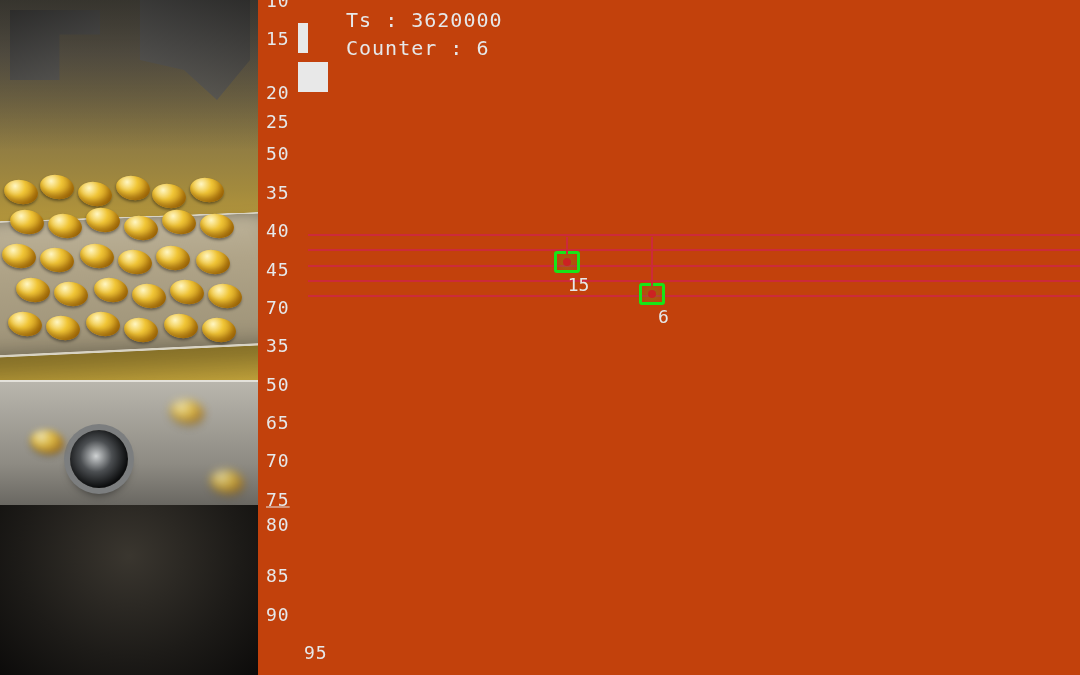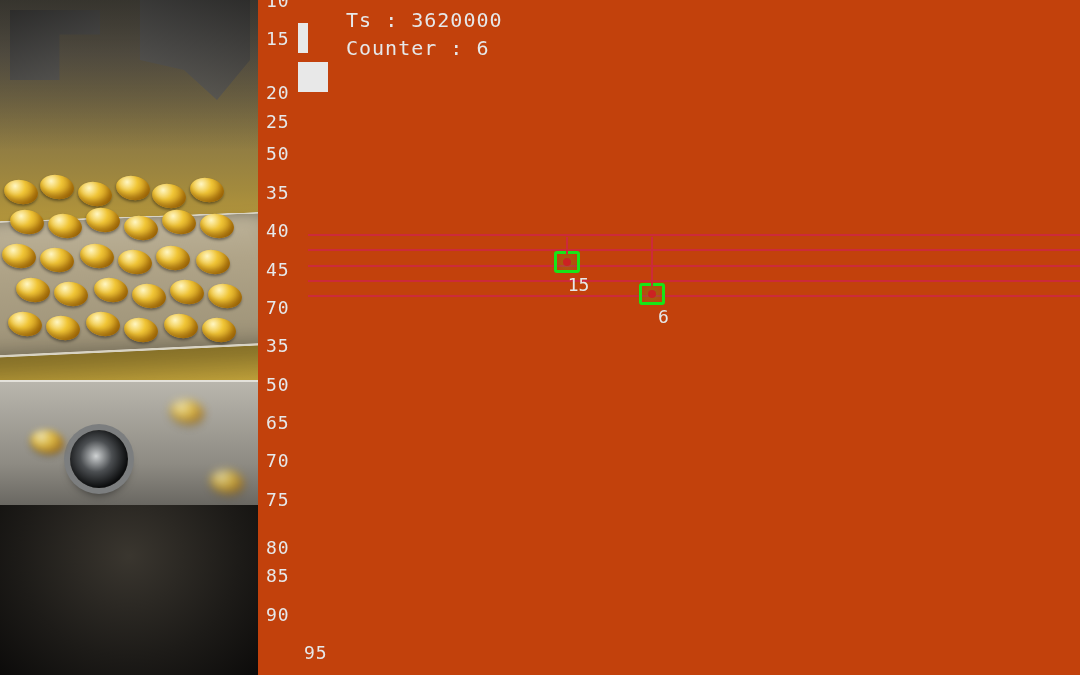--- a/index.html
+++ b/index.html
@@ -209,22 +209,22 @@
         <div class="tick" style="top: 121px;">25</div>
         <div class="tick" style="top: 153.409px;">50</div>
         <div class="tick" style="top: 191.761px;">35</div>
         <div class="tick" style="top: 230.114px;">40</div>
         <div class="tick" style="top: 269px;">45</div>
         <div class="tick" style="top: 306.818px;">70</div>
         <div class="tick" style="top: 345.17px;">35</div>
         <div class="tick" style="top: 383.523px;">50</div>
         <div class="tick" style="top: 421.875px;">65</div>
         <div class="tick" style="top: 460.227px;">70</div>
-        <div class="tick" style="top: 498.58px;">75</div>
-        <div class="tick" style="top: 547px; text-align: center;">80</div>
+        <div class="tick" style="top: 498.58px; text-decoration: underline;">75</div>
+        <div class="tick" style="top: 524px; text-align: center;">80</div>
         <div class="tick" style="top: 575.284px;">85</div>
         <div class="tick" style="top: 613.636px;">90</div>
         <div class="tick" style="top: 651.989px; margin-left: 38px;">95</div>
         <div class="hist" style="top: 38.3523px; width: 10px;"></div>
         <div class="hist" style="top: 76.7045px; width: 30px;"></div>
       </div>
 
     <div class="info"><span>Ts</span> : <span>3620000</span>
 <span>Counter</span> : <span>6</span></div>
 

